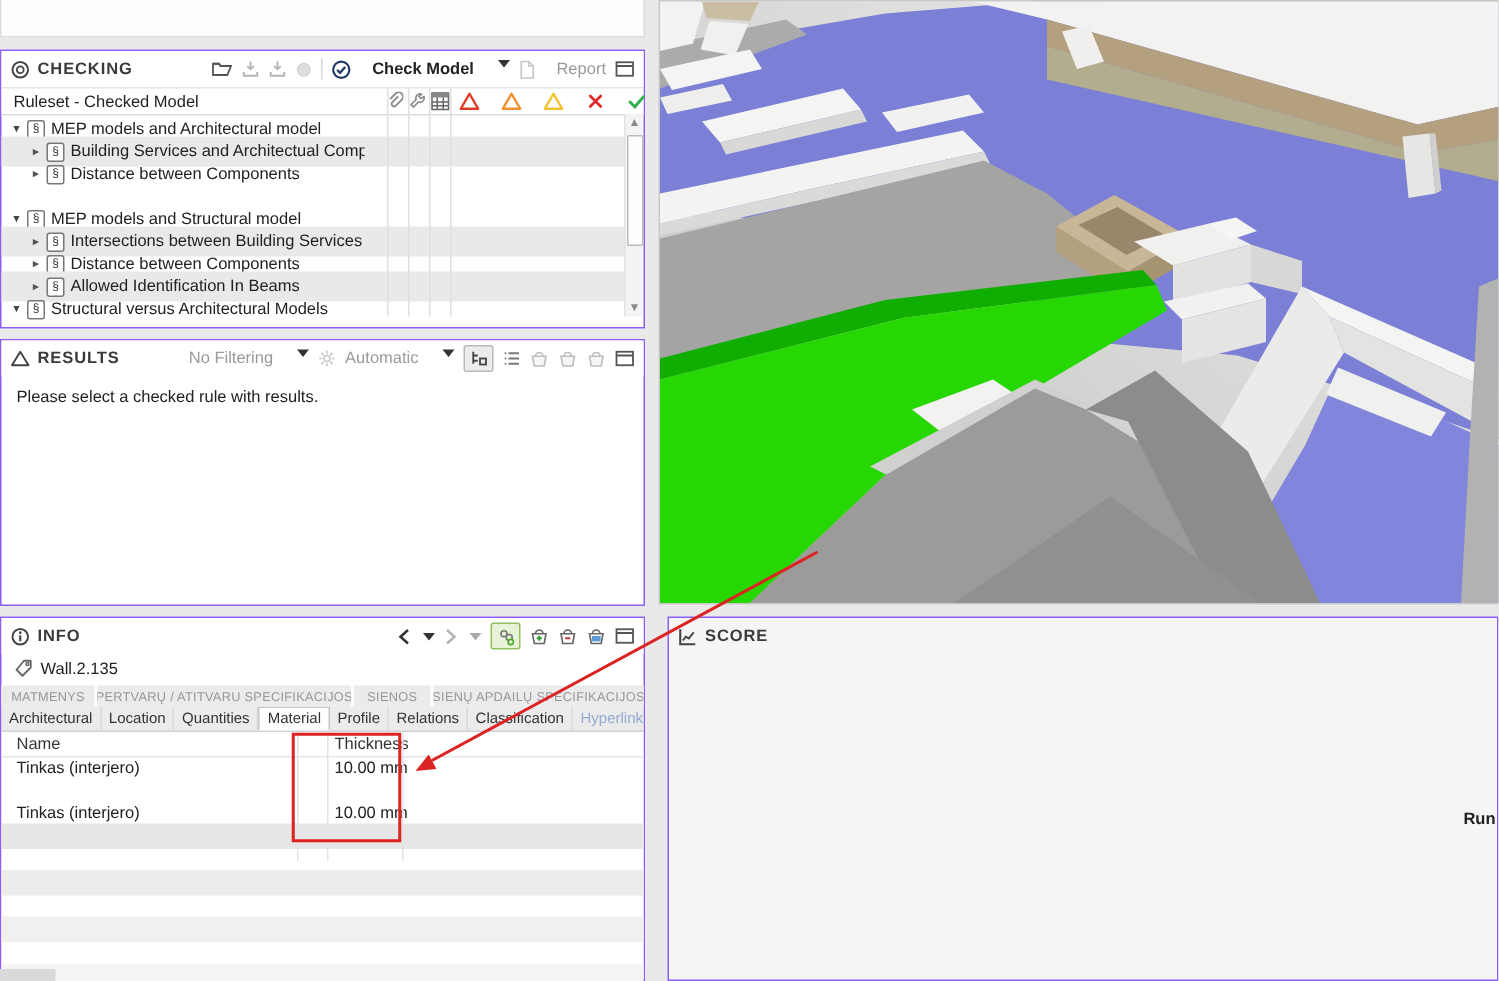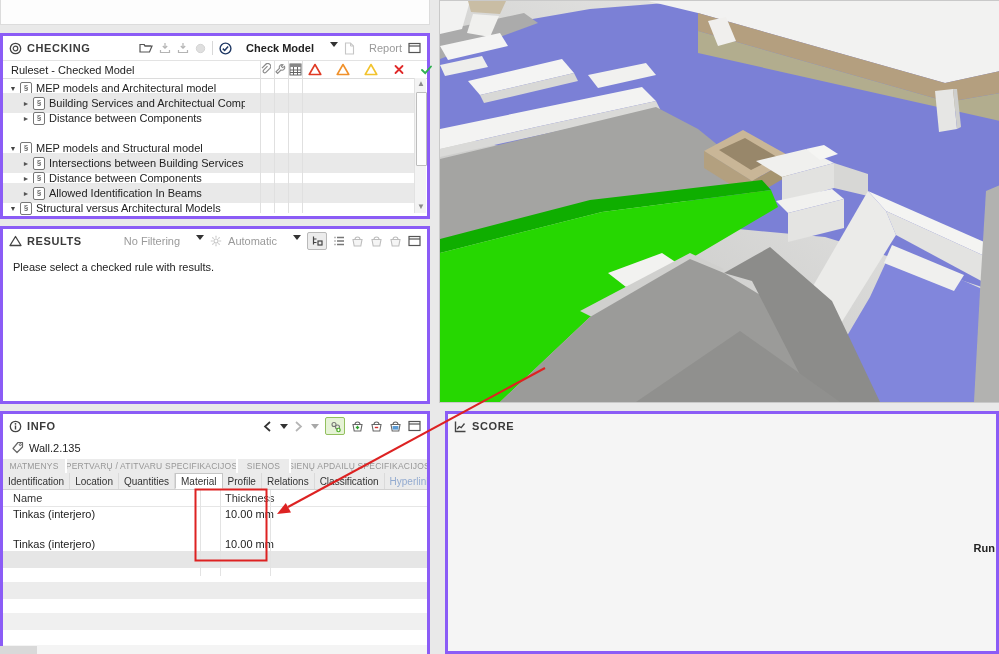--- a/index.html
+++ b/index.html
@@ -1,18 +1,18 @@
 <!DOCTYPE html>
 <html><head>
 <meta charset="utf-8">
 <style>
   html,body{margin:0;padding:0;background:#e9e9e9;}
   .app{position:relative;width:999px;height:654px;background:#e9e9e9;overflow:hidden;
        font-family:"Liberation Sans",sans-serif;font-size:11px;color:#222;}
-  .panel{position:absolute;background:#fff;border:3px solid #8b5cf6;box-sizing:border-box;}
+  .panel{position:absolute;background:#fff;border:1px solid #8b5cf6;box-sizing:border-box;}
   .phead{position:absolute;left:0;top:0;right:0;height:24px;display:flex;align-items:center;
          padding:0 6px;background:#fff;}
   .ptitle{font-weight:bold;color:#3a3a3a;letter-spacing:.6px;font-size:11px;margin-left:5px;}
   .ptools{margin-left:auto;display:flex;align-items:center;gap:6px;}
   .tbtn{display:inline-flex;align-items:flex-start;gap:14px;cursor:default;}
   .tlabel-dark{color:#222;font-weight:bold;}
   .tlabel-dim{color:#9a9a9a;}
   .dim svg{opacity:.55;}
   .vsep{width:1px;height:14px;background:#d8d8d8;}
   .dd{width:0;height:0;border-left:4px solid transparent;border-right:4px solid transparent;
@@ -391,21 +391,21 @@
     </div>
 
     <div class="uptabs">
       <span class="uptab">MATMENYS</span>
       <span class="uptab">PERTVARŲ / ATITVARU SPECIFIKACIJOS</span>
       <span class="uptab">SIENOS</span>
       <span class="uptab">SIENŲ APDAILŲ SPECIFIKACIJOS</span>
     </div>
 
     <div class="lotabs">
-      <span class="lotab">Identification</span>
+      <span class="lotab">Architectural</span>
       <span class="lotab">Location</span>
       <span class="lotab">Quantities</span>
       <span class="lotab active">Material</span>
       <span class="lotab">Profile</span>
       <span class="lotab">Relations</span>
       <span class="lotab">Classification</span>
       <span class="lotab link">Hyperlinks</span>
 
     </div>
 

